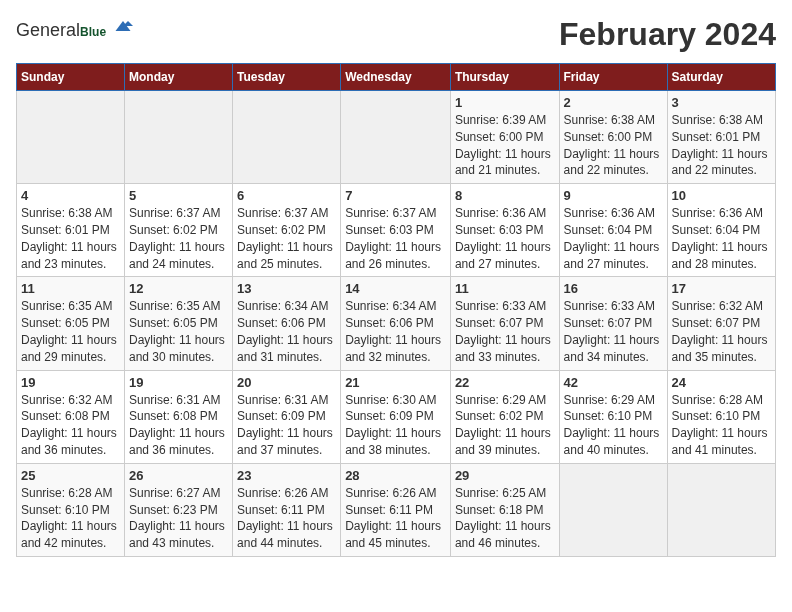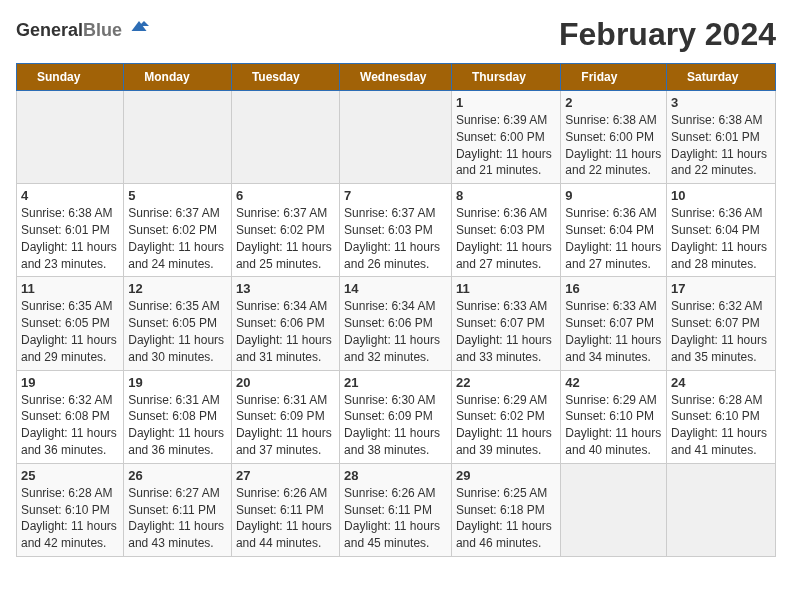--- a/index.html
+++ b/index.html
@@ -15,27 +15,27 @@
       justify-content: space-between;
       align-items: flex-start;
       margin-bottom: 10px;
     }
     .logo {
       display: flex;
       align-items: center;
     }
     .logo-text-general {
       font-size: 18px;
+      font-weight: normal;
+      color: #333;
+    }
+    .logo-text-blue {
+      font-size: 12px;
       font-weight: bold;
-      color: #333;
-    }
-    .logo-text-blue {
-      font-size: 18px;
-      font-weight: bold;
-      color: #737373;
+      color: #14532d;
     }
     .logo-icon {
       width: 20px;
       height: 20px;
       margin-left: 2px;
     }
     .title-block {
       text-align: right;
     }
     .title-block h1 {
@@ -48,23 +48,23 @@
       font-size: 16px;
       color: #555;
       font-weight: normal;
     }
     table {
       width: 100%;
       border-collapse: collapse;
       font-size: 11px;
     }
     thead tr th {
-      background: #a16207;
+      background: #7f1d1d;
       color: #fff;
-      padding: 6px 20px;
+      padding: 6px 4px;
       text-align: left;
       font-size: 12px;
       border: 1px solid #2d6db5;
     }
     tbody tr td {
       border: 1px solid #ccc;
       padding: 4px;
       vertical-align: top;
       height: 80px;
       width: 113px;
@@ -281,25 +281,25 @@
       <tr>
         <td>
           <div class="day-num">25</div>
           <div class="cell-text">Sunrise: 6:28 AM
 Sunset: 6:10 PM
 Daylight: 11 hours and 42 minutes.</div>
         </td>
         <td>
           <div class="day-num">26</div>
           <div class="cell-text">Sunrise: 6:27 AM
-Sunset: 6:11 PM
+Sunset: 6:23 PM
 Daylight: 11 hours and 43 minutes.</div>
         </td>
         <td>
-          <div class="day-num">27</div>
+          <div class="day-num">23</div>
           <div class="cell-text">Sunrise: 6:26 AM
 Sunset: 6:11 PM
 Daylight: 11 hours and 44 minutes.</div>
         </td>
         <td>
           <div class="day-num">28</div>
           <div class="cell-text">Sunrise: 6:26 AM
 Sunset: 6:11 PM
 Daylight: 11 hours and 45 minutes.</div>
         </td>

